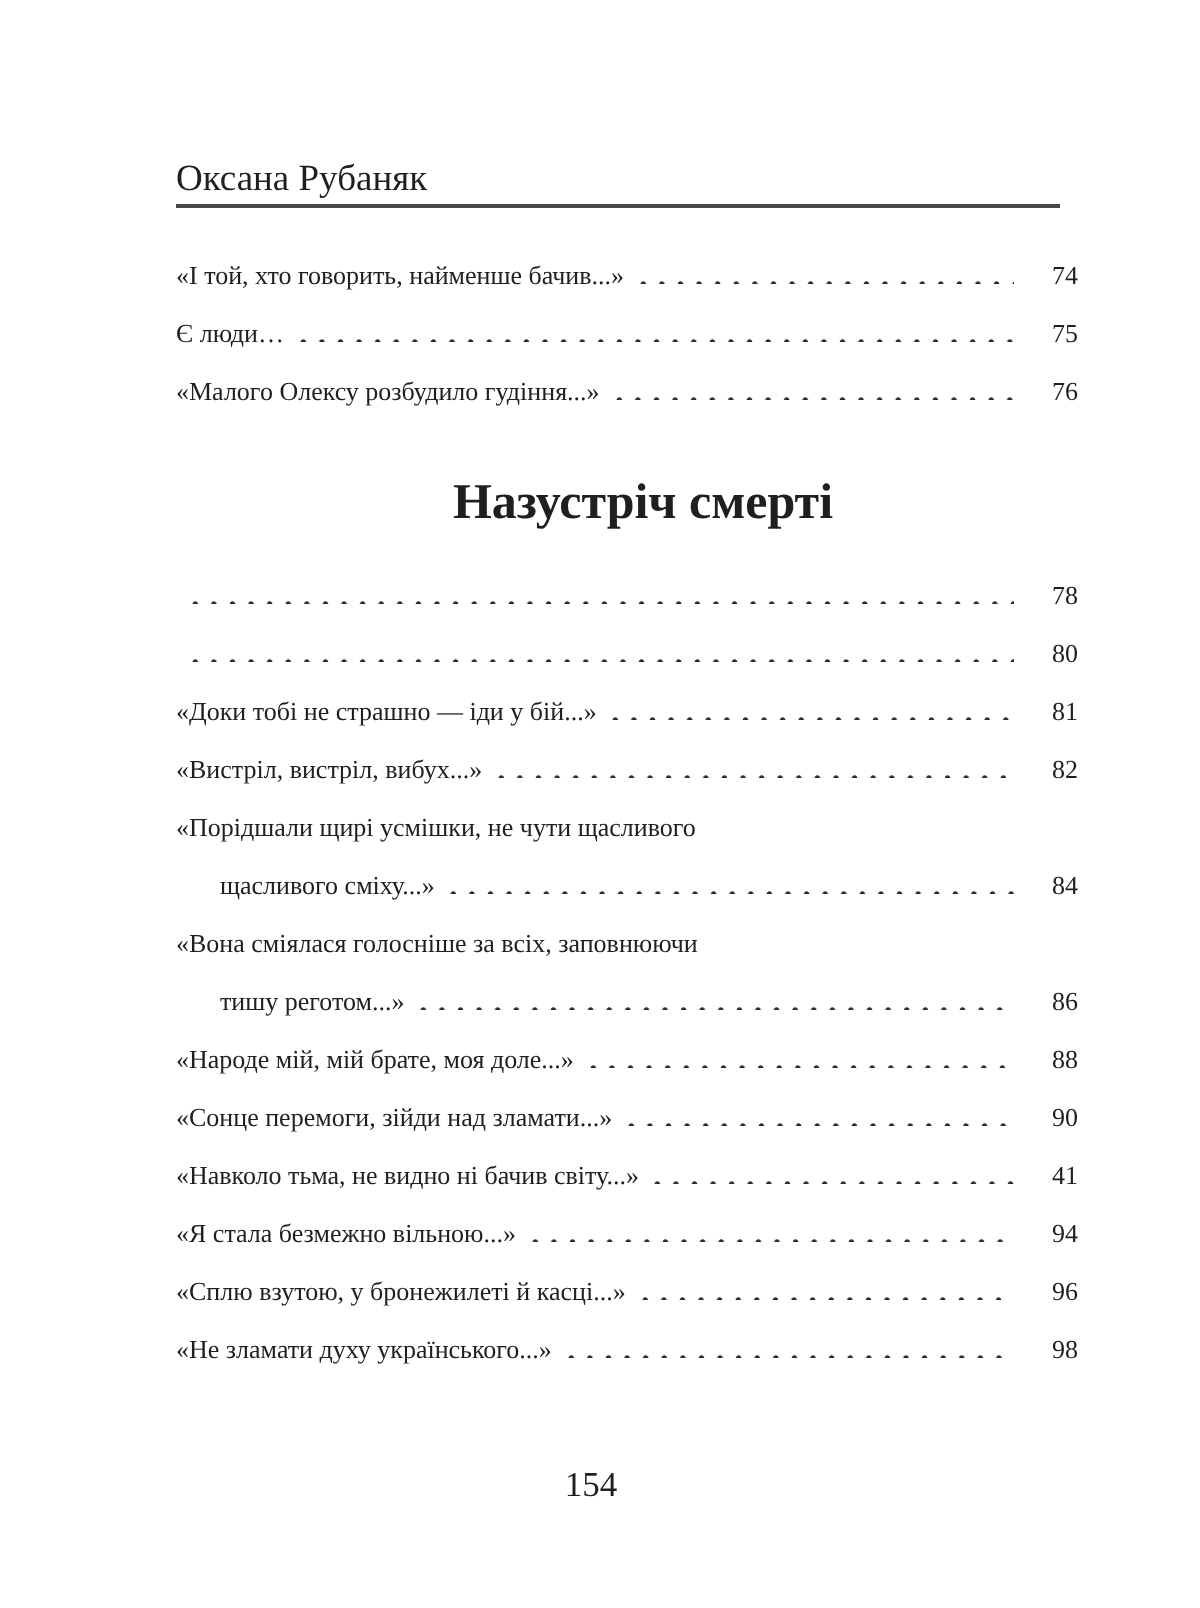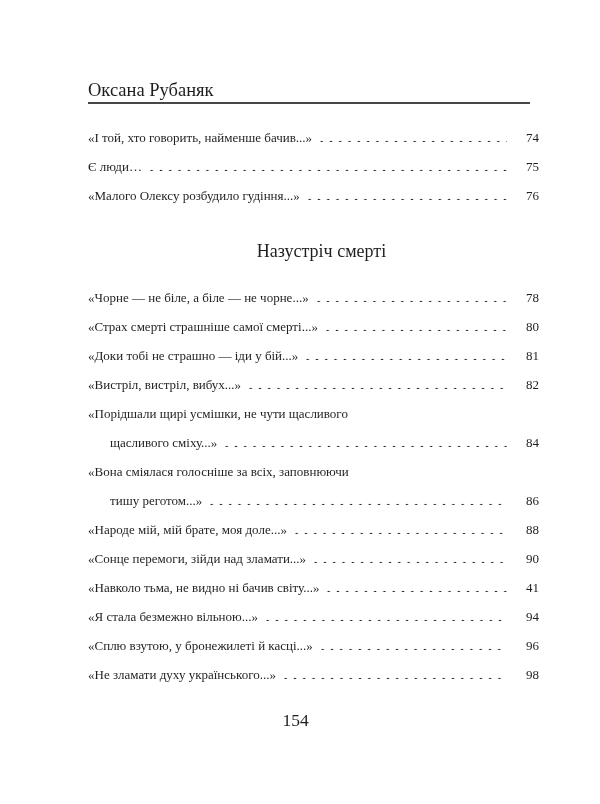--- a/index.html
+++ b/index.html
@@ -56,32 +56,32 @@
     background-position: left 2px;
     background-repeat: repeat-x;
   }
   .entry-page {
     flex: 0 0 auto;
     padding-left: 6px;
     min-width: 24px;
     text-align: right;
   }
   .section-heading {
-    font-size: 18px;
-    font-weight: normal;
+    font-size: 25px;
+    font-weight: bold;
     line-height: 29px;
     margin: 27px 0 17px;
     padding-left: 16px;
     text-align: center;
   }
   .page-footer {
     position: absolute;
     left: 0;
     right: 0;
-    top: 706px;
+    top: 728px;
     text-align: center;
     font-size: 17.5px;
     line-height: 29px;
   }
 </style>
 </head>
 <body>
 
 <div class="book-page">
   <div class="content">
@@ -102,26 +102,24 @@
           </div>
           <div class="toc-row">
             <span class="entry-title">«Малого Олексу розбудило гудіння...»</span>
             <span class="dot-leader"></span>
             <span class="entry-page">76</span>
           </div>
         </div>
         <div class="toc-section">
           <div class="section-heading">Назустріч смерті</div>
           <div class="toc-row">
-            <span class="entry-title">«Чорне — не біле, а біле — не чорне...»</span>
             <span class="dot-leader"></span>
             <span class="entry-page">78</span>
           </div>
           <div class="toc-row">
-            <span class="entry-title">«Страх смерті страшніше самої смерті...»</span>
             <span class="dot-leader"></span>
             <span class="entry-page">80</span>
           </div>
           <div class="toc-row">
             <span class="entry-title">«Доки тобі не страшно — іди у бій...»</span>
             <span class="dot-leader"></span>
             <span class="entry-page">81</span>
           </div>
           <div class="toc-row">
             <span class="entry-title">«Вистріл, вистріл, вибух...»</span>

